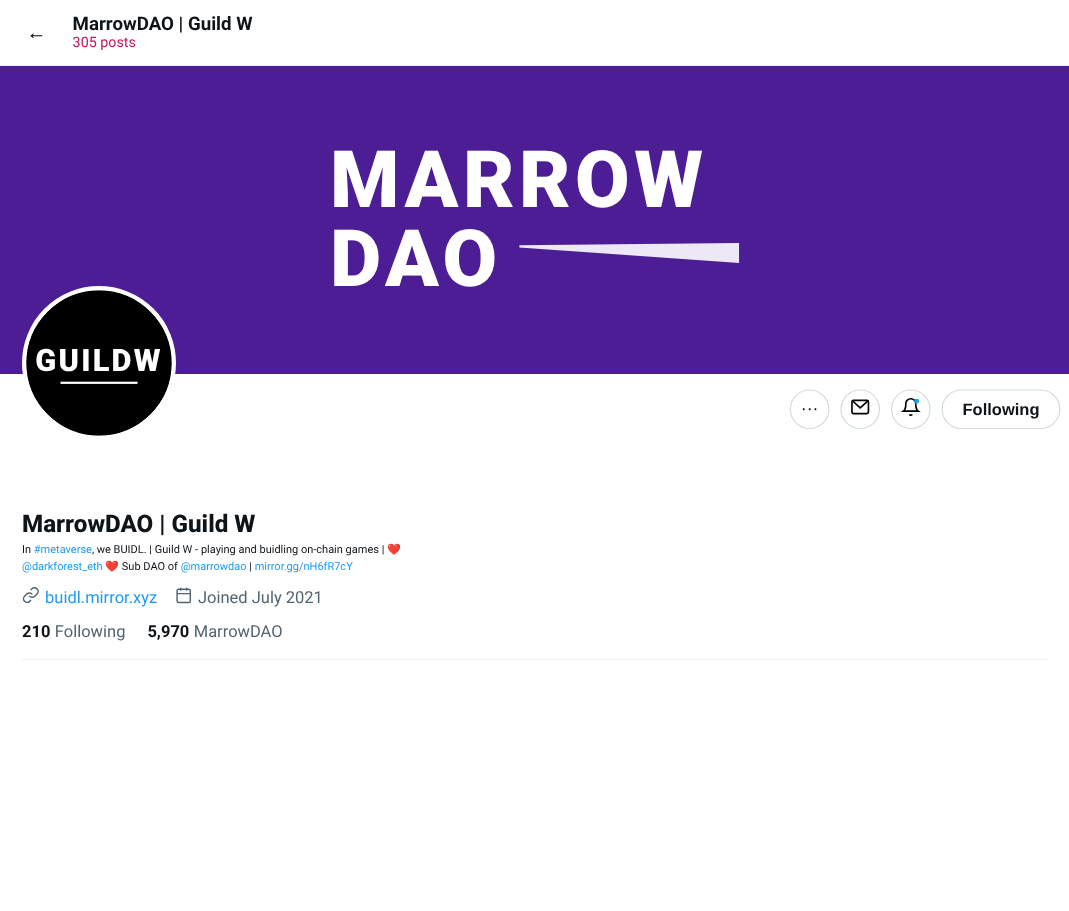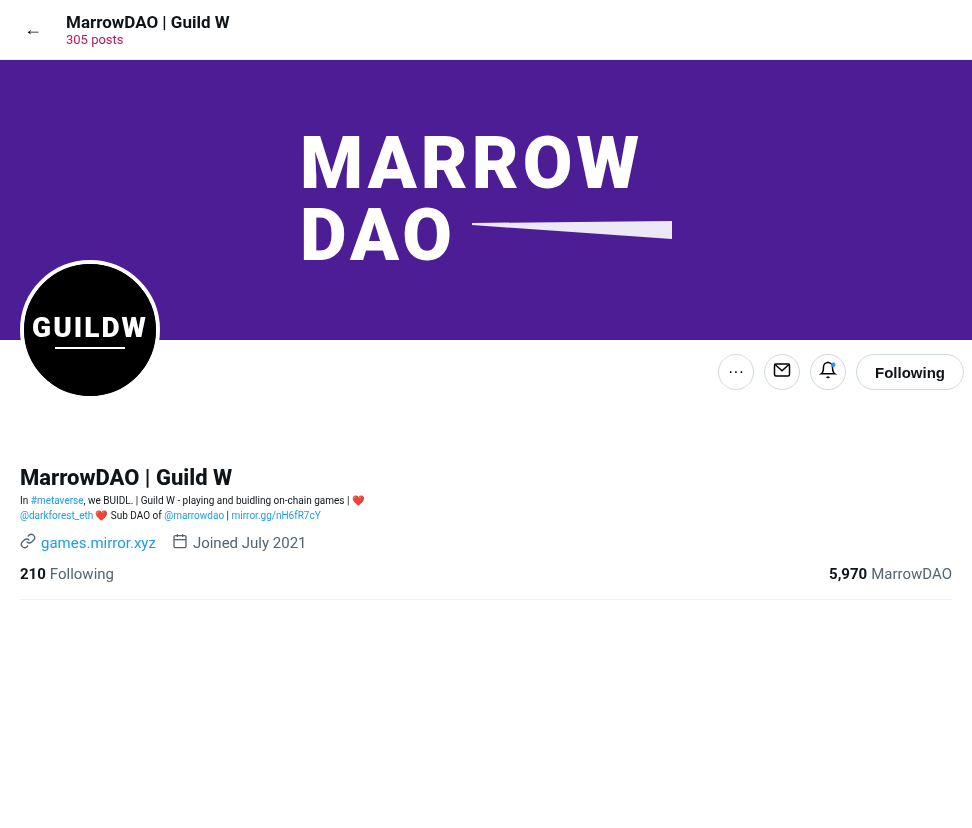--- a/index.html
+++ b/index.html
@@ -195,21 +195,20 @@
       text-decoration: none;
     }
     .meta-icon {
       font-size: 16px;
       color: #536471;
     }
     .stats-row {
       display: flex;
       gap: 20px;
       font-size: 15px;
-      justify-content: space-between;
     }
     .stat-item {
       display: flex;
       gap: 4px;
       align-items: baseline;
     }
     .stat-count {
       font-weight: 700;
       color: #0f1419;
     }
@@ -296,21 +295,21 @@
   </div>
 
   <div class="meta-row">
     <div class="meta-item">
       <span class="meta-icon">
         <svg width="16" height="16" viewBox="0 0 24 24" fill="none" stroke="#536471" stroke-width="2">
           <path d="M10 13a5 5 0 0 0 7.54.54l3-3a5 5 0 0 0-7.07-7.07l-1.72 1.71"></path>
           <path d="M14 11a5 5 0 0 0-7.54-.54l-3 3a5 5 0 0 0 7.07 7.07l1.71-1.71"></path>
         </svg>
       </span>
-      <a href="#">games.mirror.xyz</a>
+      <a href="#">buidl.mirror.xyz</a>
     </div>
     <div class="meta-item">
       <span class="meta-icon">
         <svg width="16" height="16" viewBox="0 0 24 24" fill="none" stroke="#536471" stroke-width="2">
           <rect x="3" y="4" width="18" height="18" rx="2"></rect>
           <line x1="16" y1="2" x2="16" y2="6"></line>
           <line x1="8" y1="2" x2="8" y2="6"></line>
           <line x1="3" y1="10" x2="21" y2="10"></line>
         </svg>
       </span>

